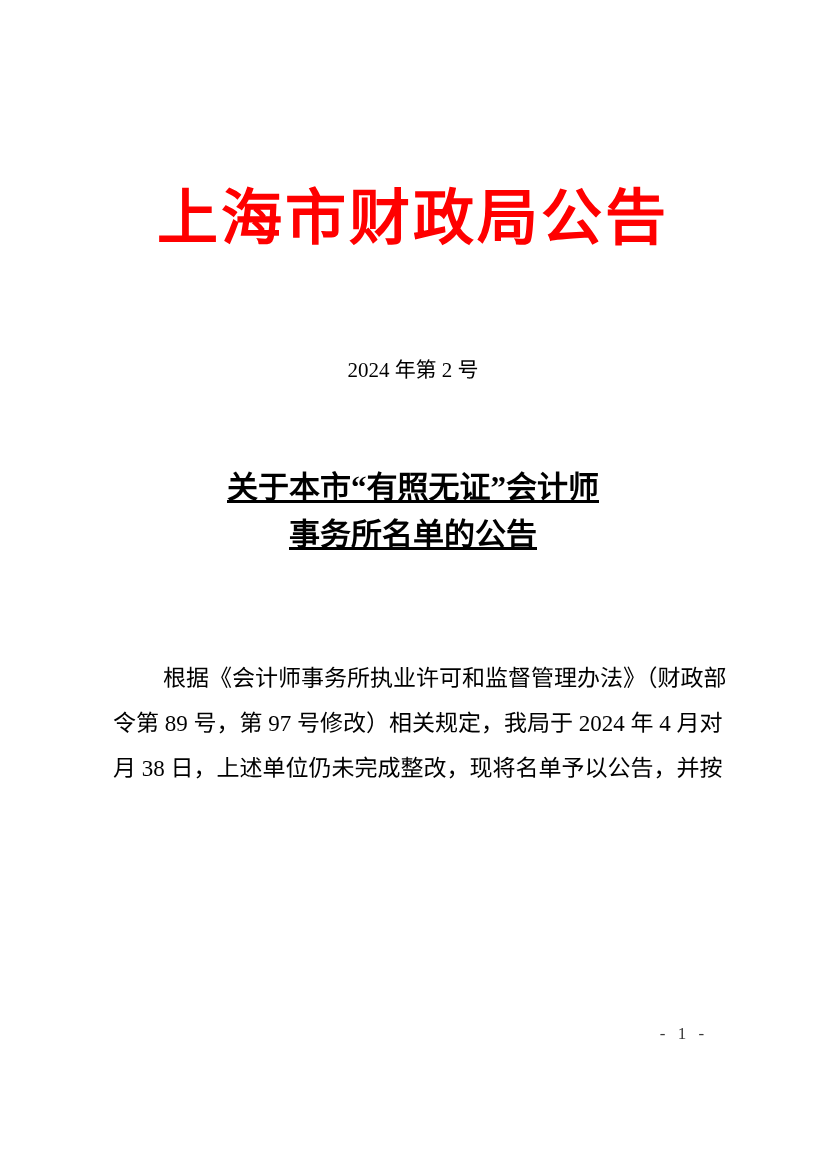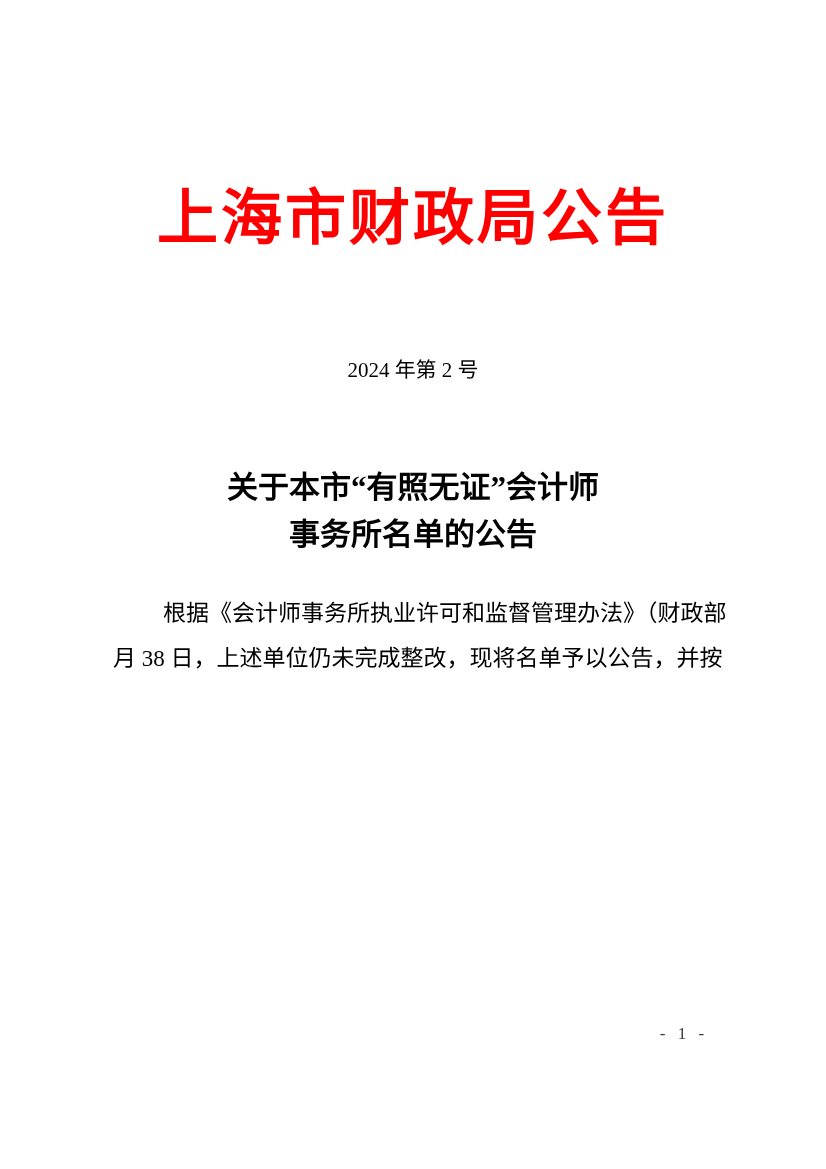--- a/index.html
+++ b/index.html
@@ -44,25 +44,26 @@
     position: absolute;
     top: 464px;
     left: 0;
     width: 826px;
     text-align: center;
     font-size: 31px;
     line-height: 47px;
     font-weight: bold;
     color: #000000;
     white-space: pre-line;
+    text-decoration: underline;
   }
 
   .doc-body {
     position: absolute;
-    top: 591px;
+    top: 656px;
     left: 113px;
     width: 597px;
     font-size: 23px;
     color: #000000;
   }
 
   .body-line {
     line-height: 45px;
     text-align: justify;
     text-align-last: justify;
@@ -98,18 +99,19 @@
 
   <div class="doc-title">上海市财政局公告</div>
 
   <div class="doc-number">2024 年第 2 号</div>
 
   <div class="doc-heading">关于本市“有照无证”会计师
 事务所名单的公告</div>
 
   <div class="doc-body">
     <div class="body-line first">根据《会计师事务所执业许可和监督管理办法》（财政部</div>
+    <div class="body-line">令第 89 号，第 97 号修改）相关规定，我局于 2024 年 4 月对</div>
     <div class="body-line">月 38 日，上述单位仍未完成整改，现将名单予以公告，并按</div>
   </div>
 
   <div class="page-number">- 1 -</div>
 
 </div>
 
 </body></html>

